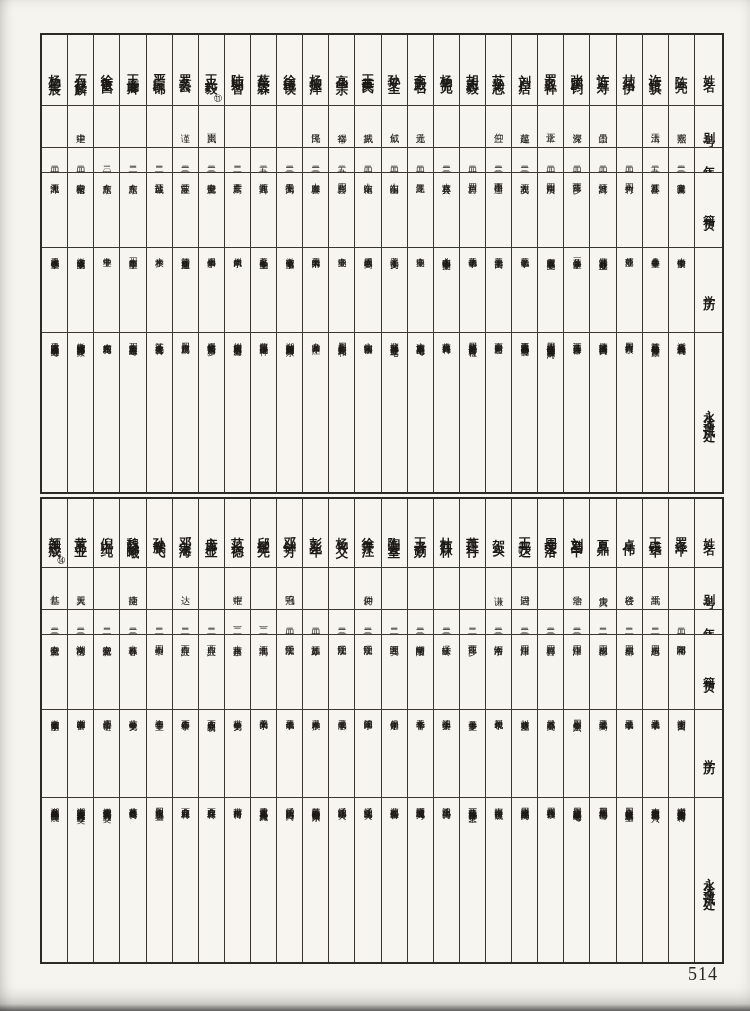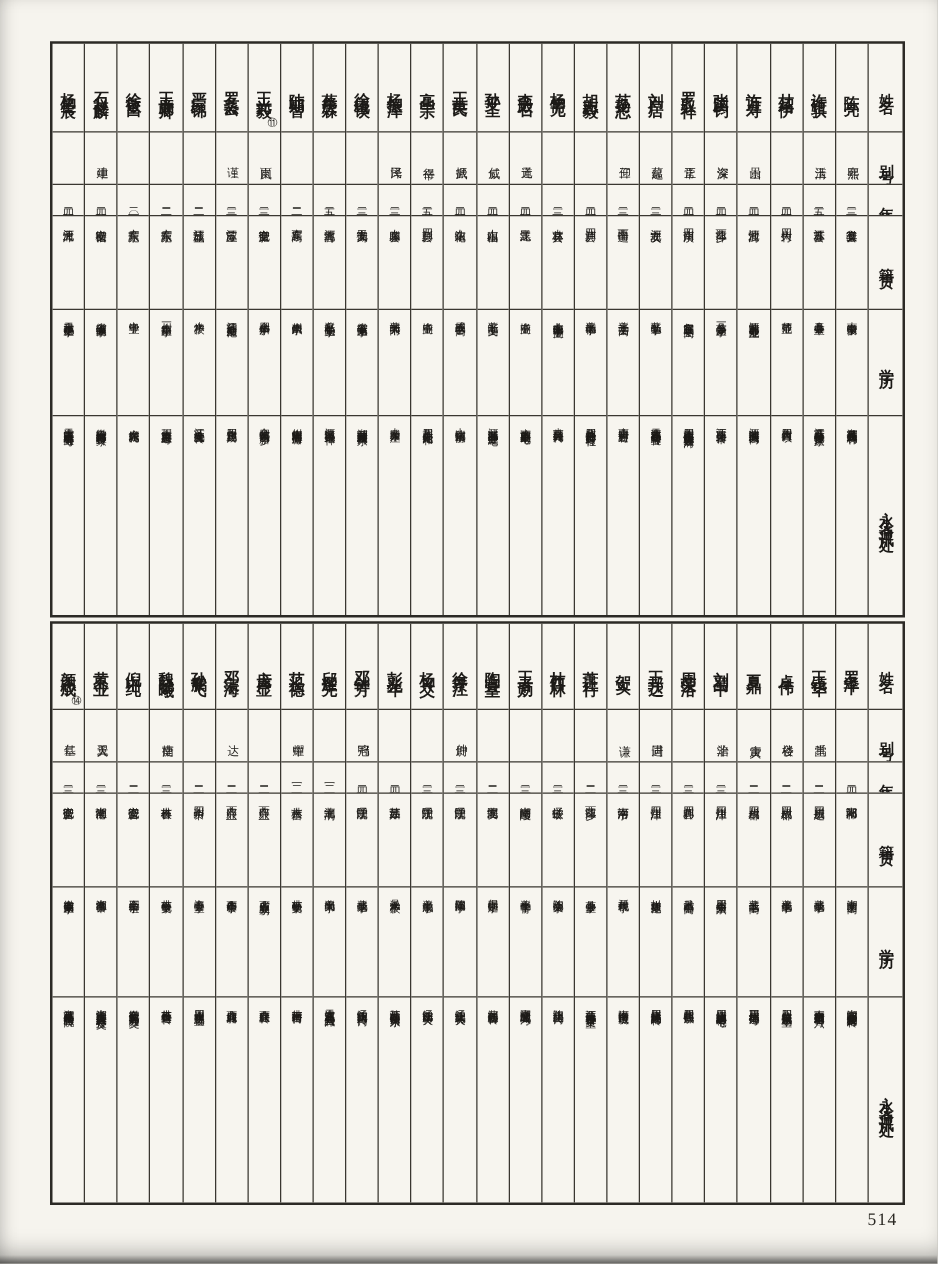--- a/index.html
+++ b/index.html
@@ -62,21 +62,21 @@
   .age-cell .vtext { font-size: 9px; letter-spacing: 1px; }
   .origin-cell .vtext { font-size: 9px; }
   .education-cell .vtext { font-size: 8.5px; }
   .address-cell .vtext { font-size: 8.5px; }
   .mark {
     position: absolute; right: 2px; bottom: 2px;
     font-size: 8px; line-height: 1;
   }
   .page-number {
     position: absolute; right: 32px; bottom: 26px;
-    font-size: 14px; letter-spacing: 1px; color: #2a2823;
+    font-size: 18px; letter-spacing: 1px; color: #2a2823;
     font-family: "Liberation Serif", serif;
   }
 </style>
 </head>
 <body>
 
 <div class="page">
   <div class="registry t1">
       <div class="col header-col">
         <div class="cell r0 header-cell">

